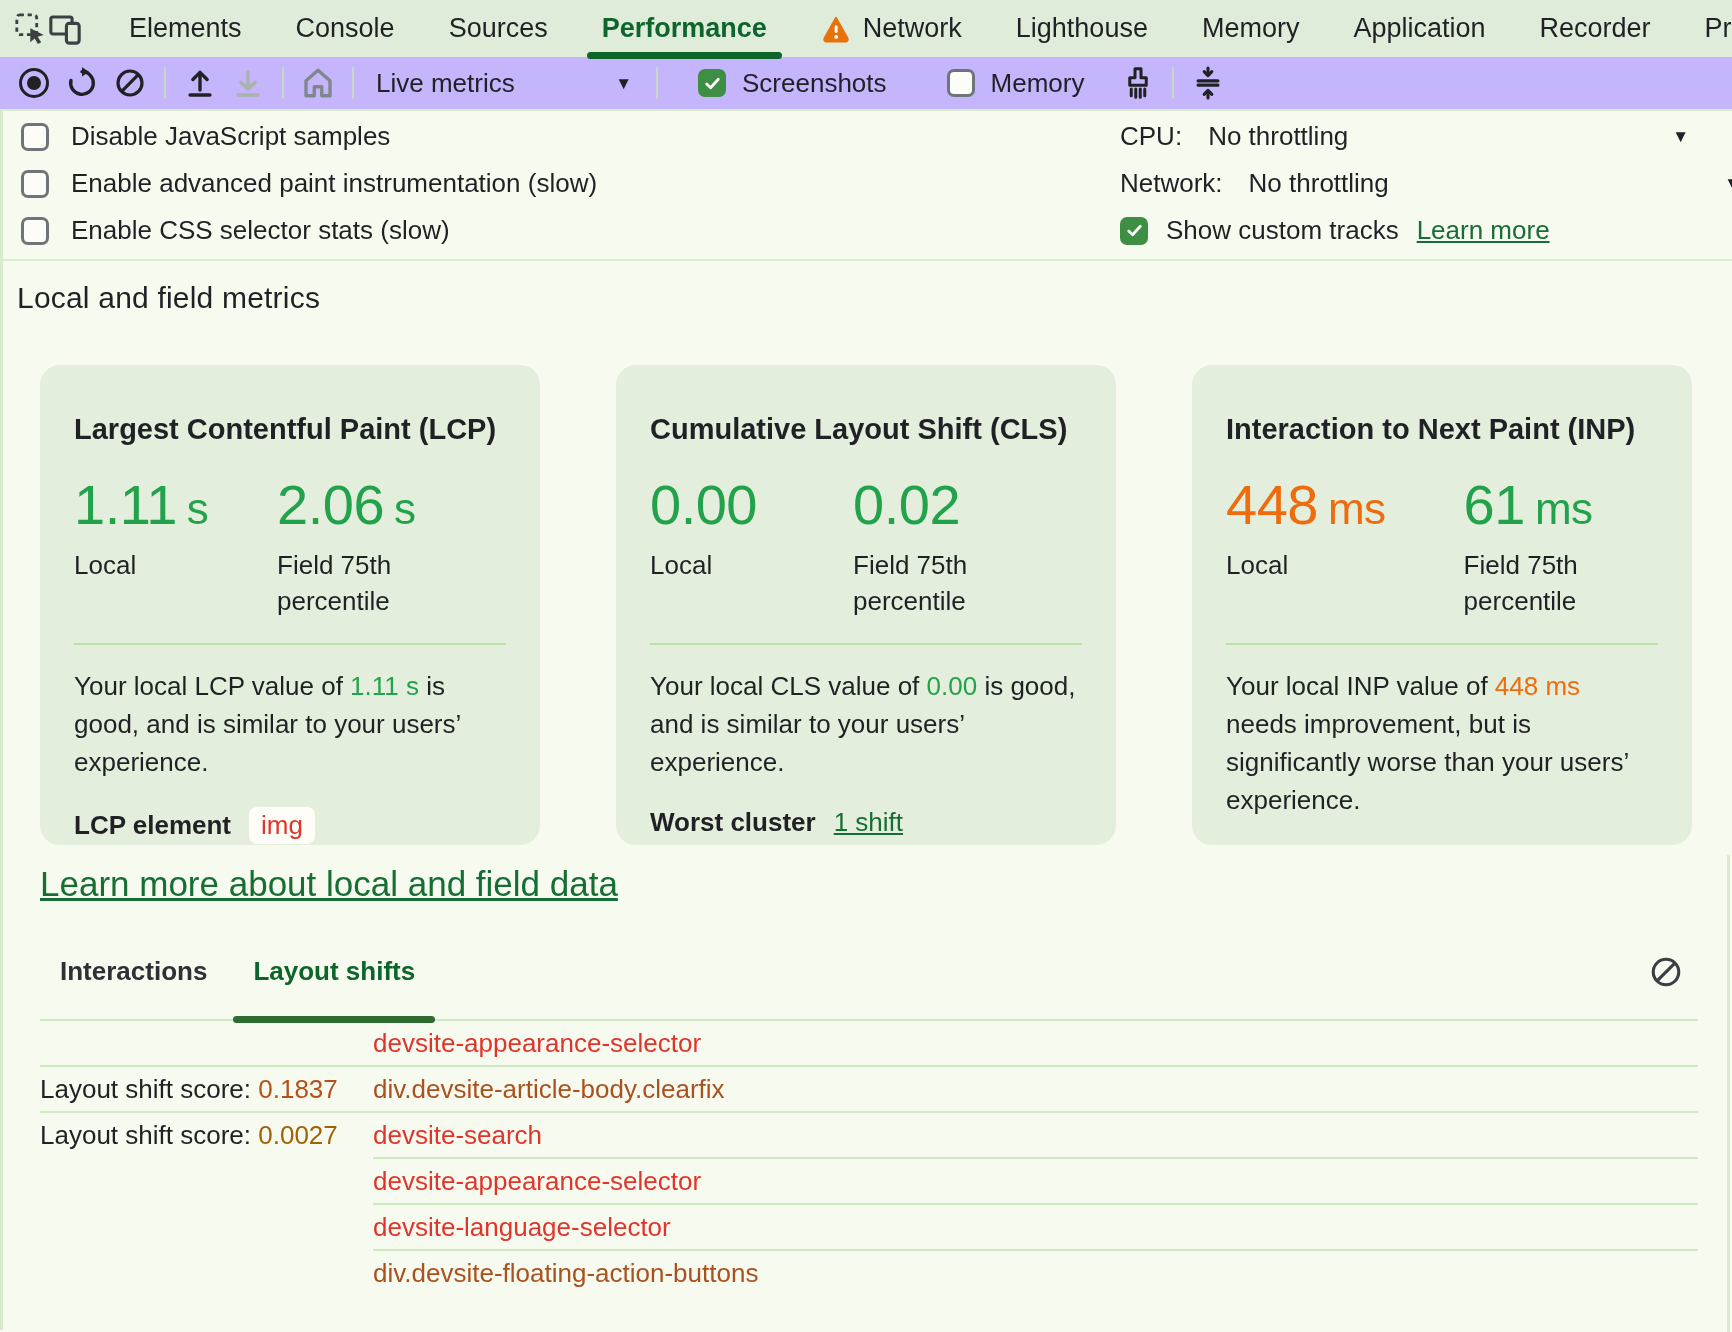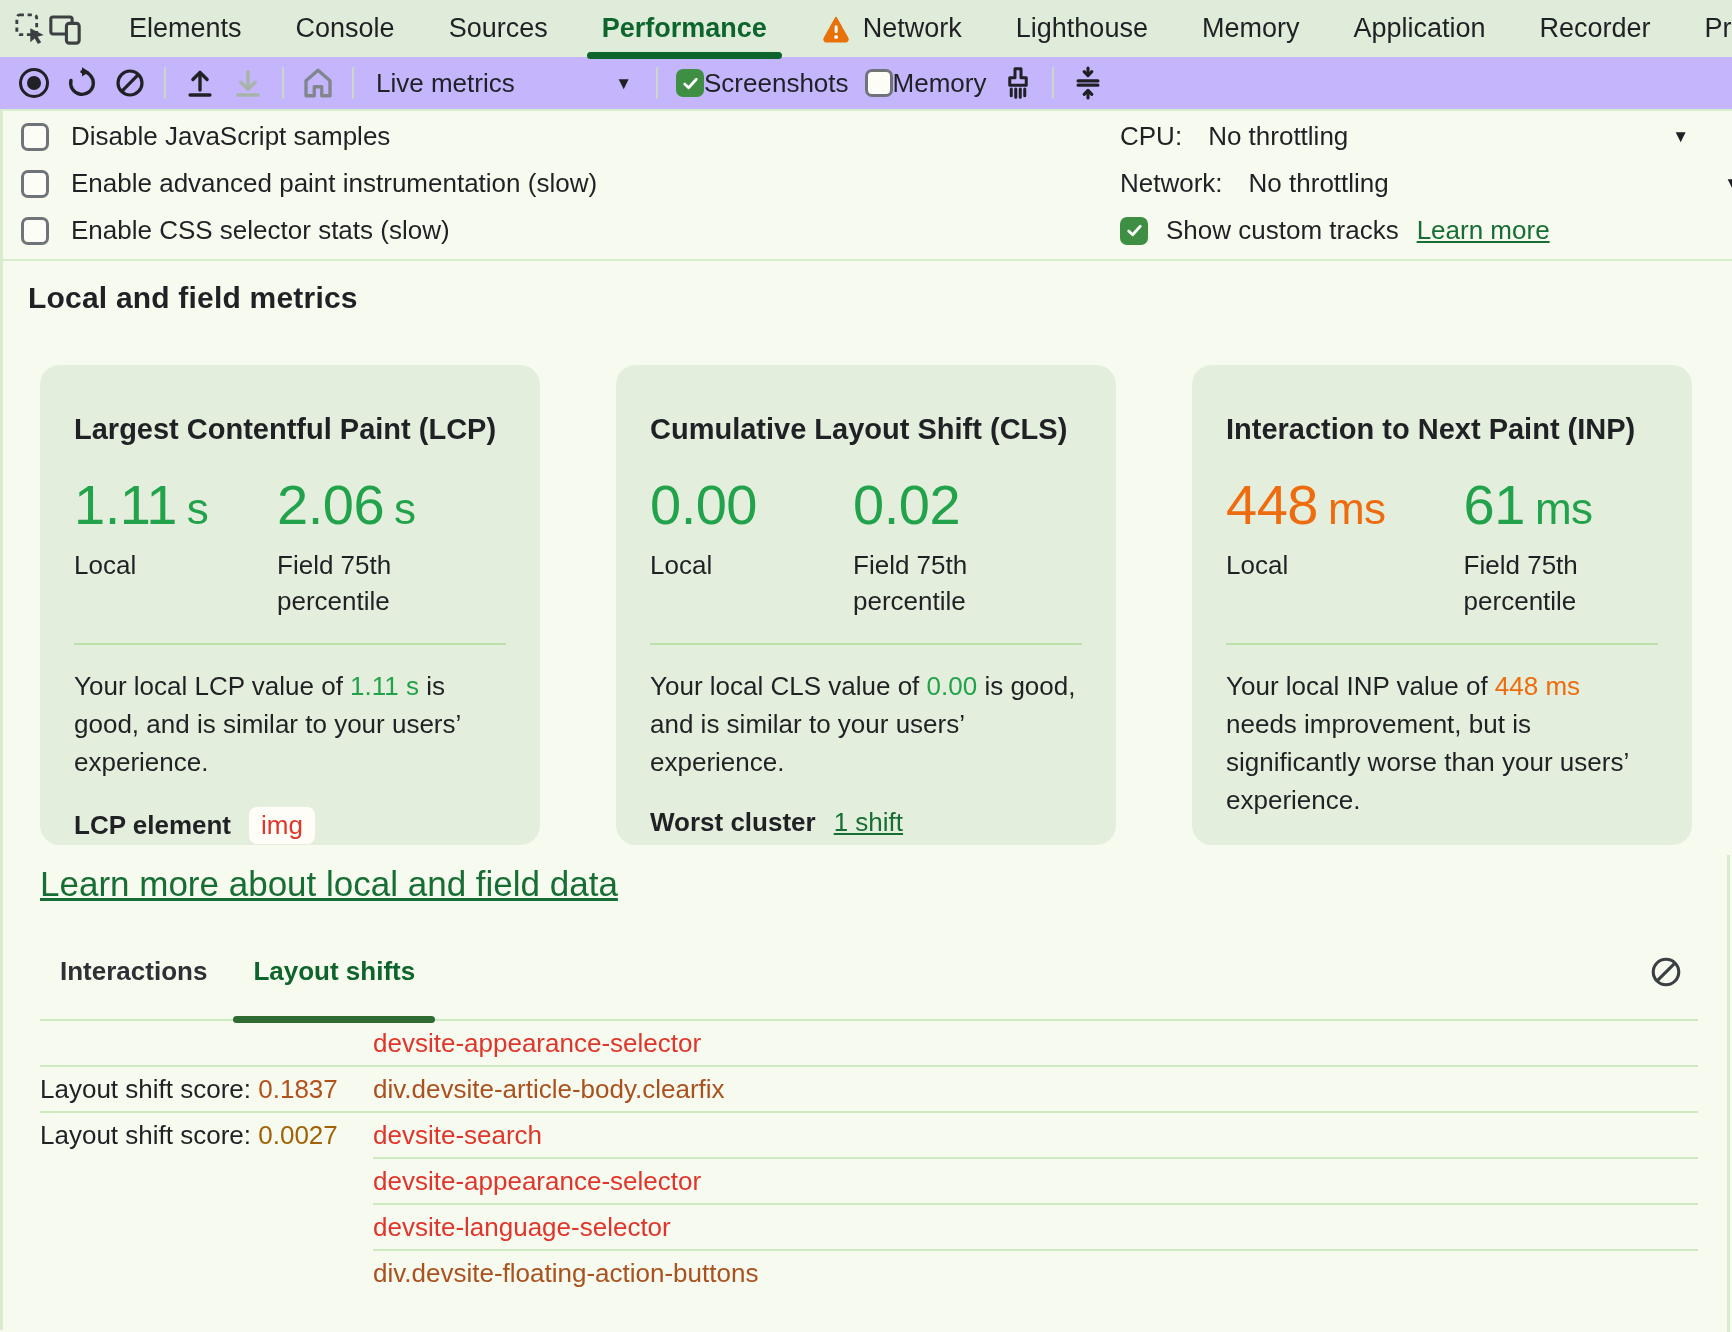--- a/index.html
+++ b/index.html
@@ -36,36 +36,36 @@
   .icon-btn { width:48px; height:48px; display:flex; align-items:center; justify-content:center; }
   .toolbar .sep-v { width:2px; height:32px; background:#c9d9c3; margin:0 10px; border-radius:1px; }
   .rec-outer { width:30px; height:30px; border:3px solid #202124; border-radius:50%;
                display:flex; align-items:center; justify-content:center; }
   .rec-inner { width:14px; height:14px; background:#202124; border-radius:50%; }
   .dd { display:flex; align-items:center; width:282px; padding:0 14px 0 12px; }
   .dd-label { flex:1; }
   .caret { font-size:17px; color:#202124; line-height:1; }
   .cb { width:28px; height:28px; border:3px solid #6f7479; border-radius:7px; background:#fdfdf8; flex:none; }
   .cb.checked { border:none; background:#3e8e43; display:flex; align-items:center; justify-content:center; }
-  .cb-row { display:flex; align-items:center; margin:0 8px; }
+  .cb-row { display:flex; align-items:center; gap:16px; margin:0 30px; }
 
   
   .pane { border-left:3px solid #d6eccb; height:1219px; }
 
   
   .settings { position:relative; height:150px; border-bottom:2px solid #d8ecce; padding-top:2px;text-align:right; }
   .set-row { display:flex; align-items:center; gap:22px; height:47px; padding-left:18px; font-size:26px; }
   .throttles { position:absolute; left:1117px; top:2px; width:615px; }
   .thr-row { height:47px; display:flex; align-items:center; gap:26px; position:relative; font-size:26px; }
   .thr-caret-cpu { position:absolute; right:46px; }
   .thr-caret-net { position:absolute; right:-6px; }
   .glink { color:#176e35; text-decoration:underline; cursor:pointer; }
 
   
-  .h-metrics { margin:20px 0 0 25px; font-size:30px; font-weight:700; letter-spacing:.2px; }
+  .h-metrics { margin:20px 0 0 14px; font-size:30px; font-weight:400; letter-spacing:.2px; }
   .cards { display:grid; grid-template-columns:repeat(3,1fr); gap:76px; margin:50px 40px 0 37px; }
   .card { height:480px; background:#e4eedc; border-radius:20px; padding:14px 34px 0; overflow:hidden; }
   .card-title { margin-top:34px; font-size:29px; font-weight:600; }
   .vals { display:flex; margin-top:26px; }
   .vcol1 { width:47%; } .vcol2 { width:53%; }
   .vnum { font-size:56px; letter-spacing:-.5px; }
   .vnum .unit { font-size:44px; margin-left:10px; }
   .good { color:#21a24b; } .poor { color:#ee6c0e; }
   .vlabel { font-size:26px; margin-top:10px; max-width:190px; line-height:36px; }
   .cdivider { height:2px; background:#bbe1a8; margin-top:24px; }

